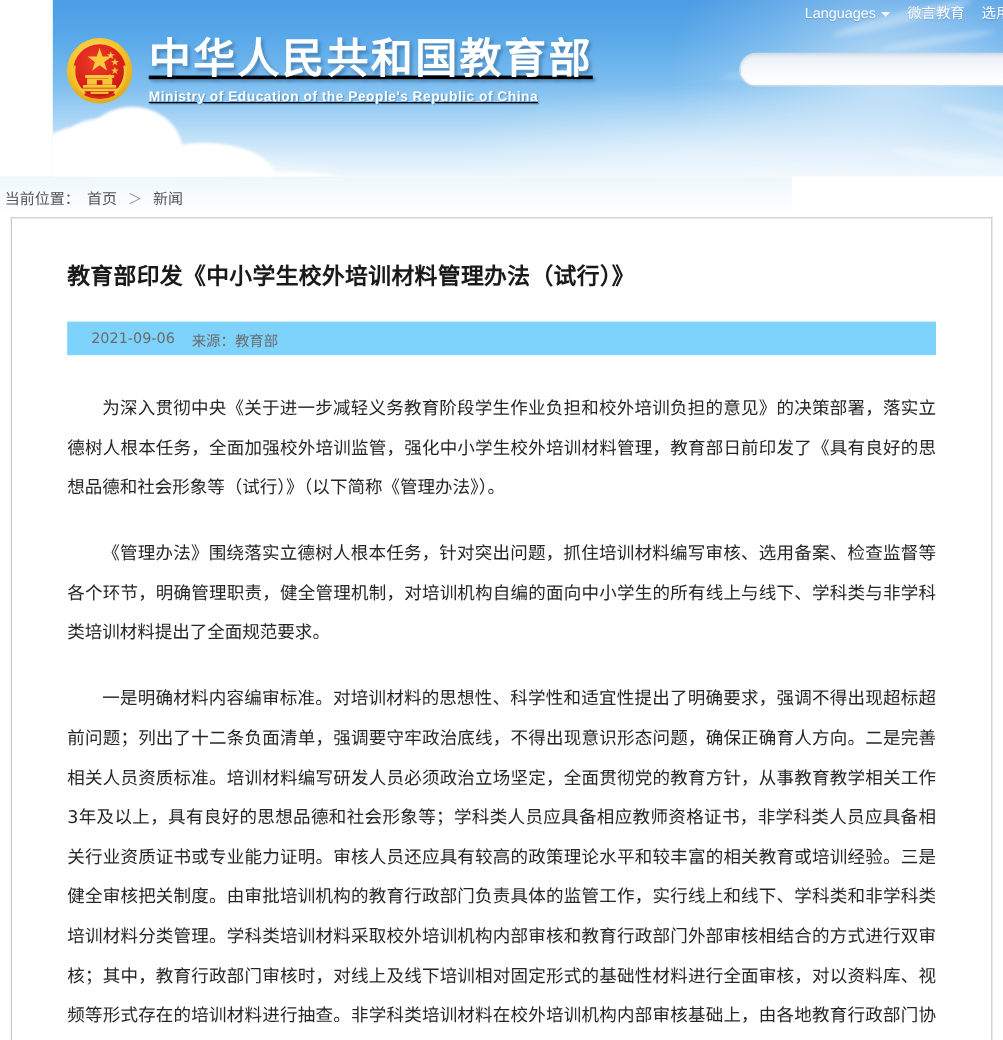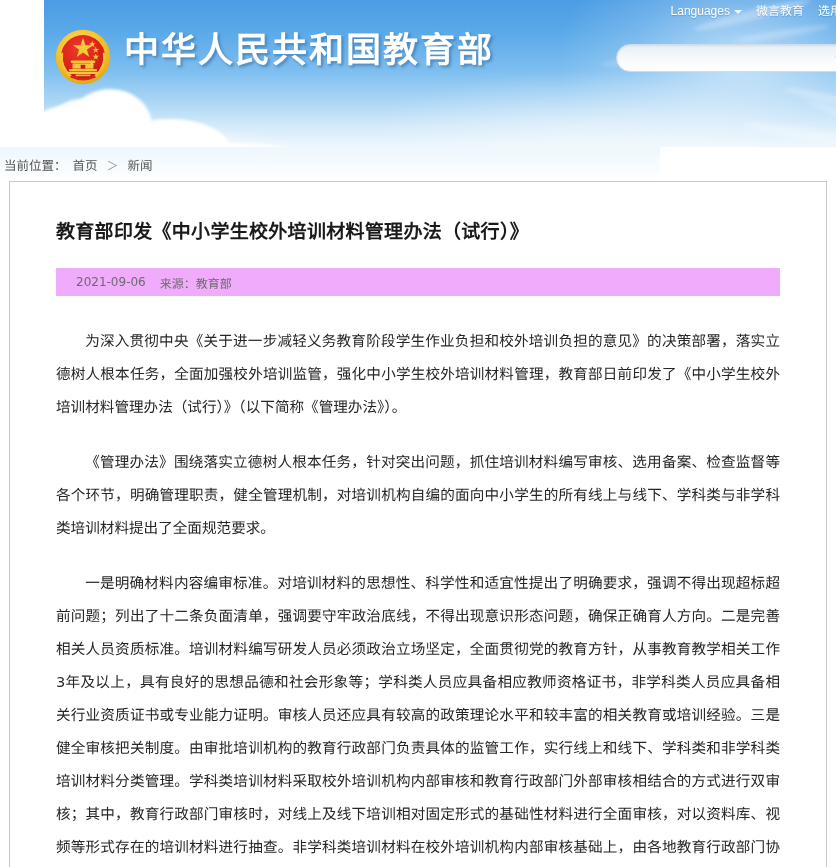--- a/index.html
+++ b/index.html
@@ -126,22 +126,23 @@
     position: relative;
     top: 1px;
   }
 
   
   .brand {
     position: absolute;
     left: 10px;
     top: 28px;
     display: flex;
-    align-items: flex-start;
+    align-items: center;
     z-index: 5;
+    text-decoration: underline;
   }
   .emblem { width: 58px; height: 58px; display:block; flex: 0 0 auto;}
   .wordmark { margin-left: 12px; padding-top: 2px; }
   .wordmark-cn {
     font-size: 35px;
     font-weight: bold;
     color: #ffffff;
     letter-spacing: 2px;
     line-height: 40px;
     white-space: nowrap;
@@ -233,21 +234,21 @@
   .article-title {
     font-size: 19px;
     font-weight: bold;
     color: #1a1a1a;
     line-height: 30px;
     margin: 0 0 22px 0;
     letter-spacing: 0.3px;
     font-family: "DejaVu Sans", "Liberation Sans", sans-serif;
   }
   .article-meta {
-    background: #f0abfc;
+    background: #7dd3fc;
     height: 28px;
     display: flex;
     align-items: center;
     padding-left: 20px;
     gap: 14px;
     margin-bottom: 28px;
   }
   .meta-date, .meta-source {
     font-size: 12px;
     color: #6b6b6b;
@@ -335,20 +336,21 @@
 
       <rect x="37" y="80" width="26" height="3.2" rx="1.2" fill="#f0bb2c"></rect>
 
       <path d="M14 44 Q10 66 30 84" stroke="#f3c437" stroke-width="3.6" fill="none" stroke-linecap="round"></path>
       <path d="M86 44 Q90 66 70 84" stroke="#f3c437" stroke-width="3.6" fill="none" stroke-linecap="round"></path>
 
       <path d="M30 84 Q50 93 70 84" stroke="#d8241f" stroke-width="4" fill="none" stroke-linecap="round"></path>
     </svg>
     <div class="wordmark">
       <div class="wordmark-cn">中华人民共和国教育部</div>
+      <div class="wordmark-en">Ministry of Education of the People's Republic of China</div>
     </div>
   </div>
 
   <div class="search-box">
     <input class="search-input" type="text" placeholder="" style="">
     <button class="search-btn">
       <svg width="17" height="17" viewBox="0 0 20 20">
         <circle cx="8.6" cy="8.2" r="5.6" fill="none" stroke="#6f7f90" stroke-width="1.7"></circle>
         <line x1="12.8" y1="12.6" x2="17.4" y2="17.3" stroke="#6f7f90" stroke-width="1.9" stroke-linecap="round"></line>
       </svg>
@@ -368,19 +370,19 @@
 <main class="content-panel">
 
   <h1 class="article-title">教育部印发《中小学生校外培训材料管理办法（试行）》</h1>
 
   <div class="article-meta">
     <span class="meta-date">2021-09-06</span>
     <span class="meta-source">来源：教育部</span>
   </div>
 
   <div class="article-body">
-    <p>为深入贯彻中央《关于进一步减轻义务教育阶段学生作业负担和校外培训负担的意见》的决策部署，落实立德树人根本任务，全面加强校外培训监管，强化中小学生校外培训材料管理，教育部日前印发了《中小学生校外培训材料管理办法（试行）》（以下简称《管理办法》）。</p>
+    <p>为深入贯彻中央《关于进一步减轻义务教育阶段学生作业负担和校外培训负担的意见》的决策部署，落实立德树人根本任务，全面加强校外培训监管，强化中小学生校外培训材料管理，教育部日前印发了《具有良好的思想品德和社会形象等（试行）》（以下简称《管理办法》）。</p>
     <p>《管理办法》围绕落实立德树人根本任务，针对突出问题，抓住培训材料编写审核、选用备案、检查监督等各个环节，明确管理职责，健全管理机制，对培训机构自编的面向中小学生的所有线上与线下、学科类与非学科类培训材料提出了全面规范要求。</p>
     <p>一是明确材料内容编审标准。对培训材料的思想性、科学性和适宜性提出了明确要求，强调不得出现超标超前问题；列出了十二条负面清单，强调要守牢政治底线，不得出现意识形态问题，确保正确育人方向。二是完善相关人员资质标准。培训材料编写研发人员必须政治立场坚定，全面贯彻党的教育方针，从事教育教学相关工作3年及以上，具有良好的思想品德和社会形象等；学科类人员应具备相应教师资格证书，非学科类人员应具备相关行业资质证书或专业能力证明。审核人员还应具有较高的政策理论水平和较丰富的相关教育或培训经验。三是健全审核把关制度。由审批培训机构的教育行政部门负责具体的监管工作，实行线上和线下、学科类和非学科类培训材料分类管理。学科类培训材料采取校外培训机构内部审核和教育行政部门外部审核相结合的方式进行双审核；其中，教育行政部门审核时，对线上及线下培训相对固定形式的基础性材料进行全面审核，对以资料库、视频等形式存在的培训材料进行抽查。非学科类培训材料在校外培训机构内部审核基础上，由各地教育行政部门协助相应主管部门开展抽查、巡查。对培训材料出现违规情况的，督促培训机构限期整改，并按有关规定予以处理或查处。</p>
 
   </div>
 
 </main>
 
 </body></html>

